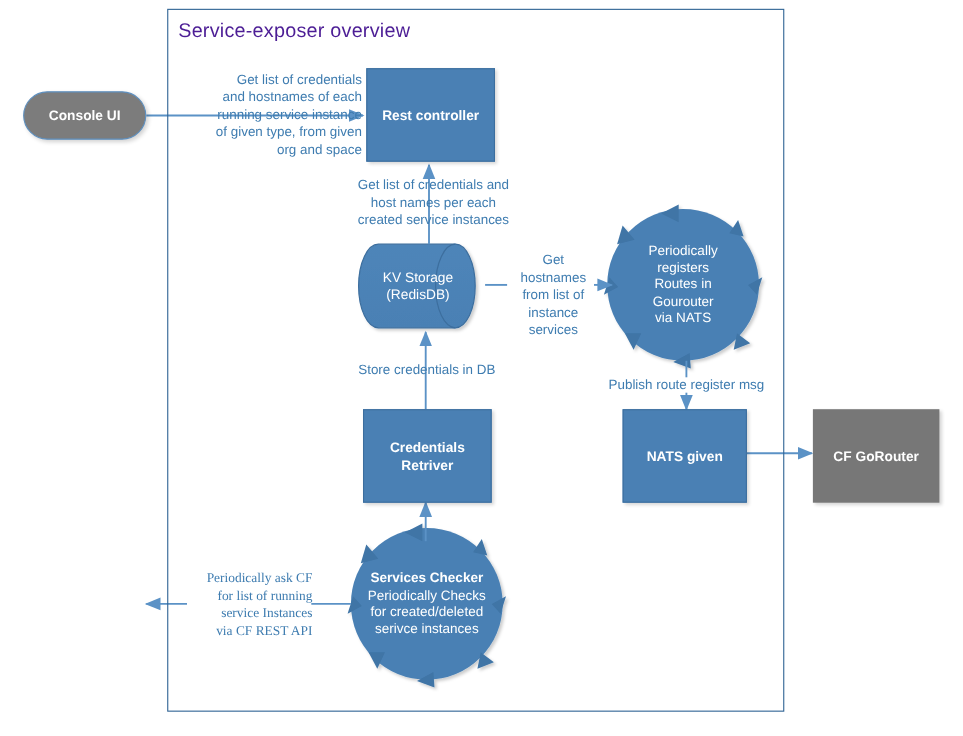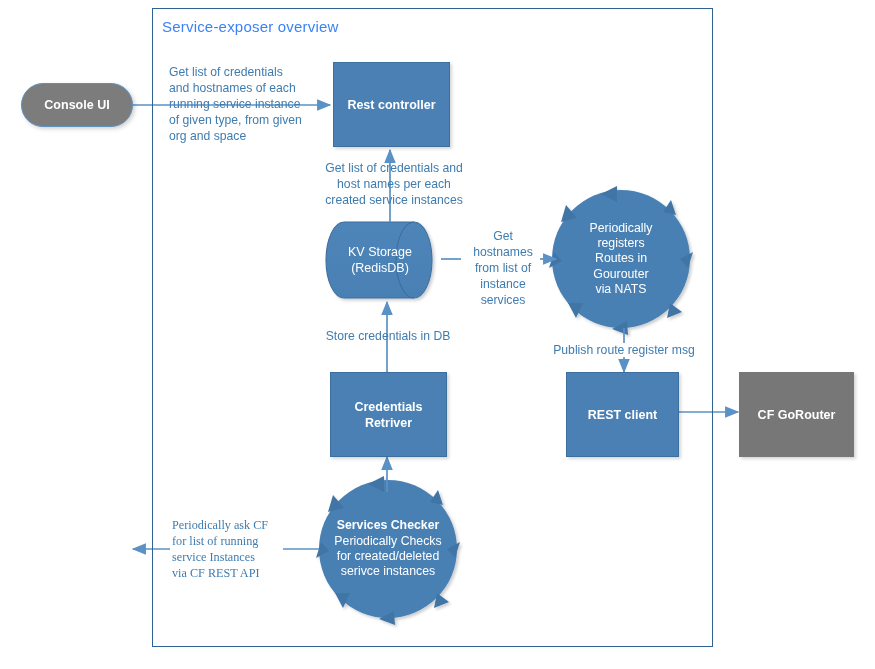--- a/index.html
+++ b/index.html
@@ -33,22 +33,22 @@
     width: 561px;
     height: 639px;
     border: 1.6px solid #2D6293;
     box-sizing: border-box;
     background: transparent;
   }
   .frame-title {
     position: absolute;
     left: 162px;
     top: 18px;
-    font-size: 15px;
-    color: #3b82f6;
+    font-size: 18px;
+    color: #4c1d95;
     letter-spacing: 0.2px;
     white-space: nowrap;
   }
 
   
   .node {
     position: absolute;
     box-sizing: border-box;
     display: flex;
     align-items: center;
@@ -122,21 +122,21 @@
 
   
   .lbl {
     position: absolute;
     color: #3E7CB0;
     font-size: 12.2px;
     line-height: 1.32;
     white-space: pre-line;
   }
   .lbl-c { text-align: center; }
-  .lbl-l { text-align: left; }
+  .lbl-l { text-align: right; }
 </style>
 </head>
 <body>
 
 <div id="canvas">
 
   <svg id="svg-layer" viewBox="0 0 875 669" xmlns="http://www.w3.org/2000/svg">
     <defs>
       <marker id="arrowblue" markerWidth="9" markerHeight="9" refX="7.6" refY="3.6" orient="auto" markerUnits="strokeWidth">
         <path d="M0,0.2 L8.4,3.6 L0,7 z" fill="#5B92C6"></path>
@@ -227,21 +227,21 @@
         <div>(RedisDB)</div>
       </div>
     </div>
   </div>
 
   <div class="node box-blue" style="left:330px; top:372px; width:117px; height:85px;">
     <span>Credentials Retriver</span>
   </div>
 
   <div class="node box-blue" style="left:566px; top:372px; width:113px; height:85px;">
-    <span>REST client</span>
+    <span>NATS given</span>
   </div>
 
   <div class="node box-gray" style="left:739px; top:372px; width:115px; height:85px;">
     <span>CF GoRouter</span>
   </div>
 
   <div class="circ" style="left:552px; top:190px; width:138px; height:138px;">
     <div class="circ-label">
       <div>Periodically registers</div>
       <div>Routes in Gourouter</div>

